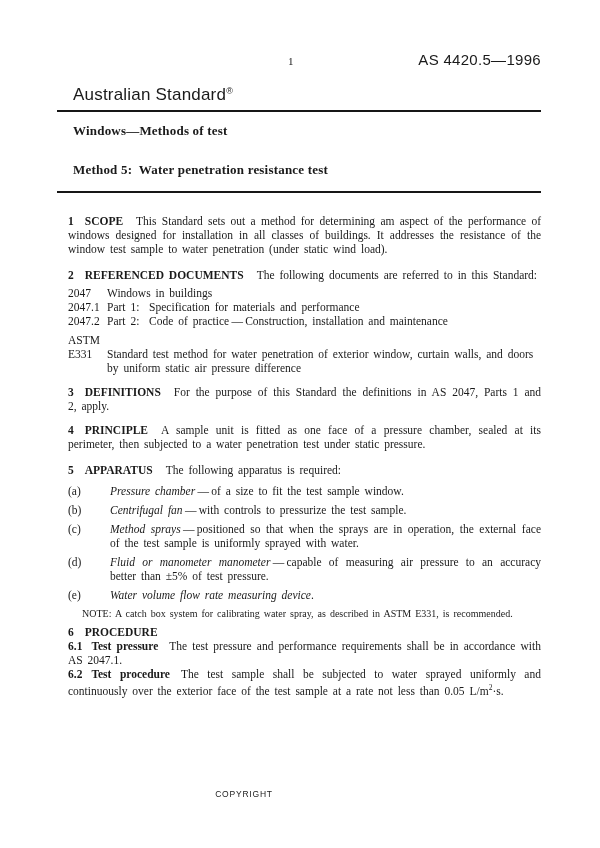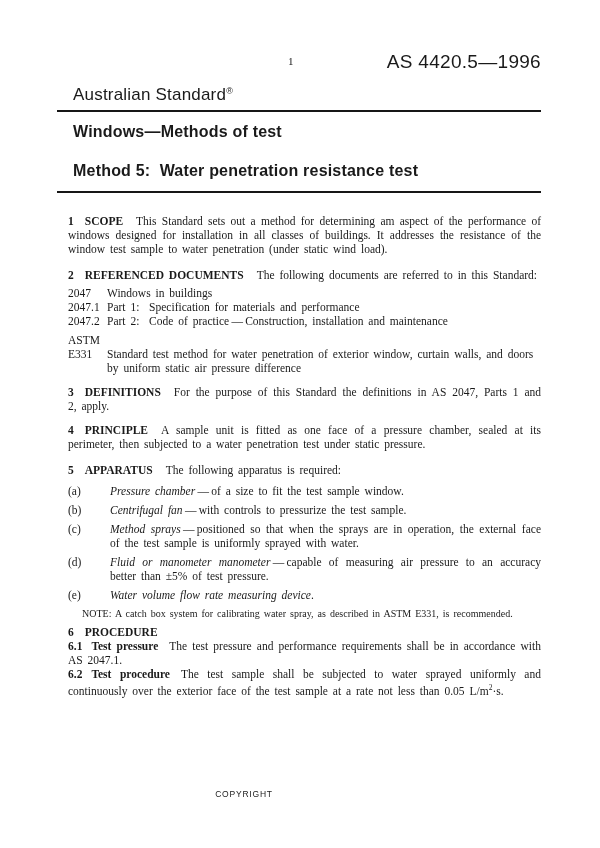--- a/index.html
+++ b/index.html
@@ -18,38 +18,38 @@
   }
 
   
   .pgnum {
     position: absolute; top: 55px; left: 288px;
     font-size: 11px; font-family: "Liberation Serif", serif;
   }
   .doccode {
     position: absolute; top: 51px; right: 59px;
     font-family: "Liberation Sans", sans-serif;
-    font-size: 19px; letter-spacing: 0.3px;
+    font-size: 15px; letter-spacing: 0.3px;
   }
   .brand {
     position: absolute; top: 85px; left: 73px;
     font-family: "Liberation Sans", sans-serif;
     font-size: 17px; letter-spacing: 0.2px;
   }
   .brand sup { font-size: 9px; vertical-align: 6px; }
   .rule {
     position: absolute; left: 57px; width: 484px; height: 2px;
     background: #161616;
   }
   .rule-1 { top: 110px; }
   .rule-2 { top: 191px; }
   .doc-title {
     position: absolute; left: 73px;
-    font-family: Liberation Sans, sans-serif;
-    font-weight: bold; font-size: 16px; letter-spacing: 0.2px;
+    font-family: Liberation Serif, serif;
+    font-weight: bold; font-size: 13px; letter-spacing: 0.2px;
   }
   .doc-title-1 { top: 123px; }
   .doc-title-2 { top: 162px; }
 
   
   .body-col {
     position: absolute; top: 214px; left: 68px; width: 473px;
     font-size: 11.5px; line-height: 14px;
     word-spacing: 2px;
   }

